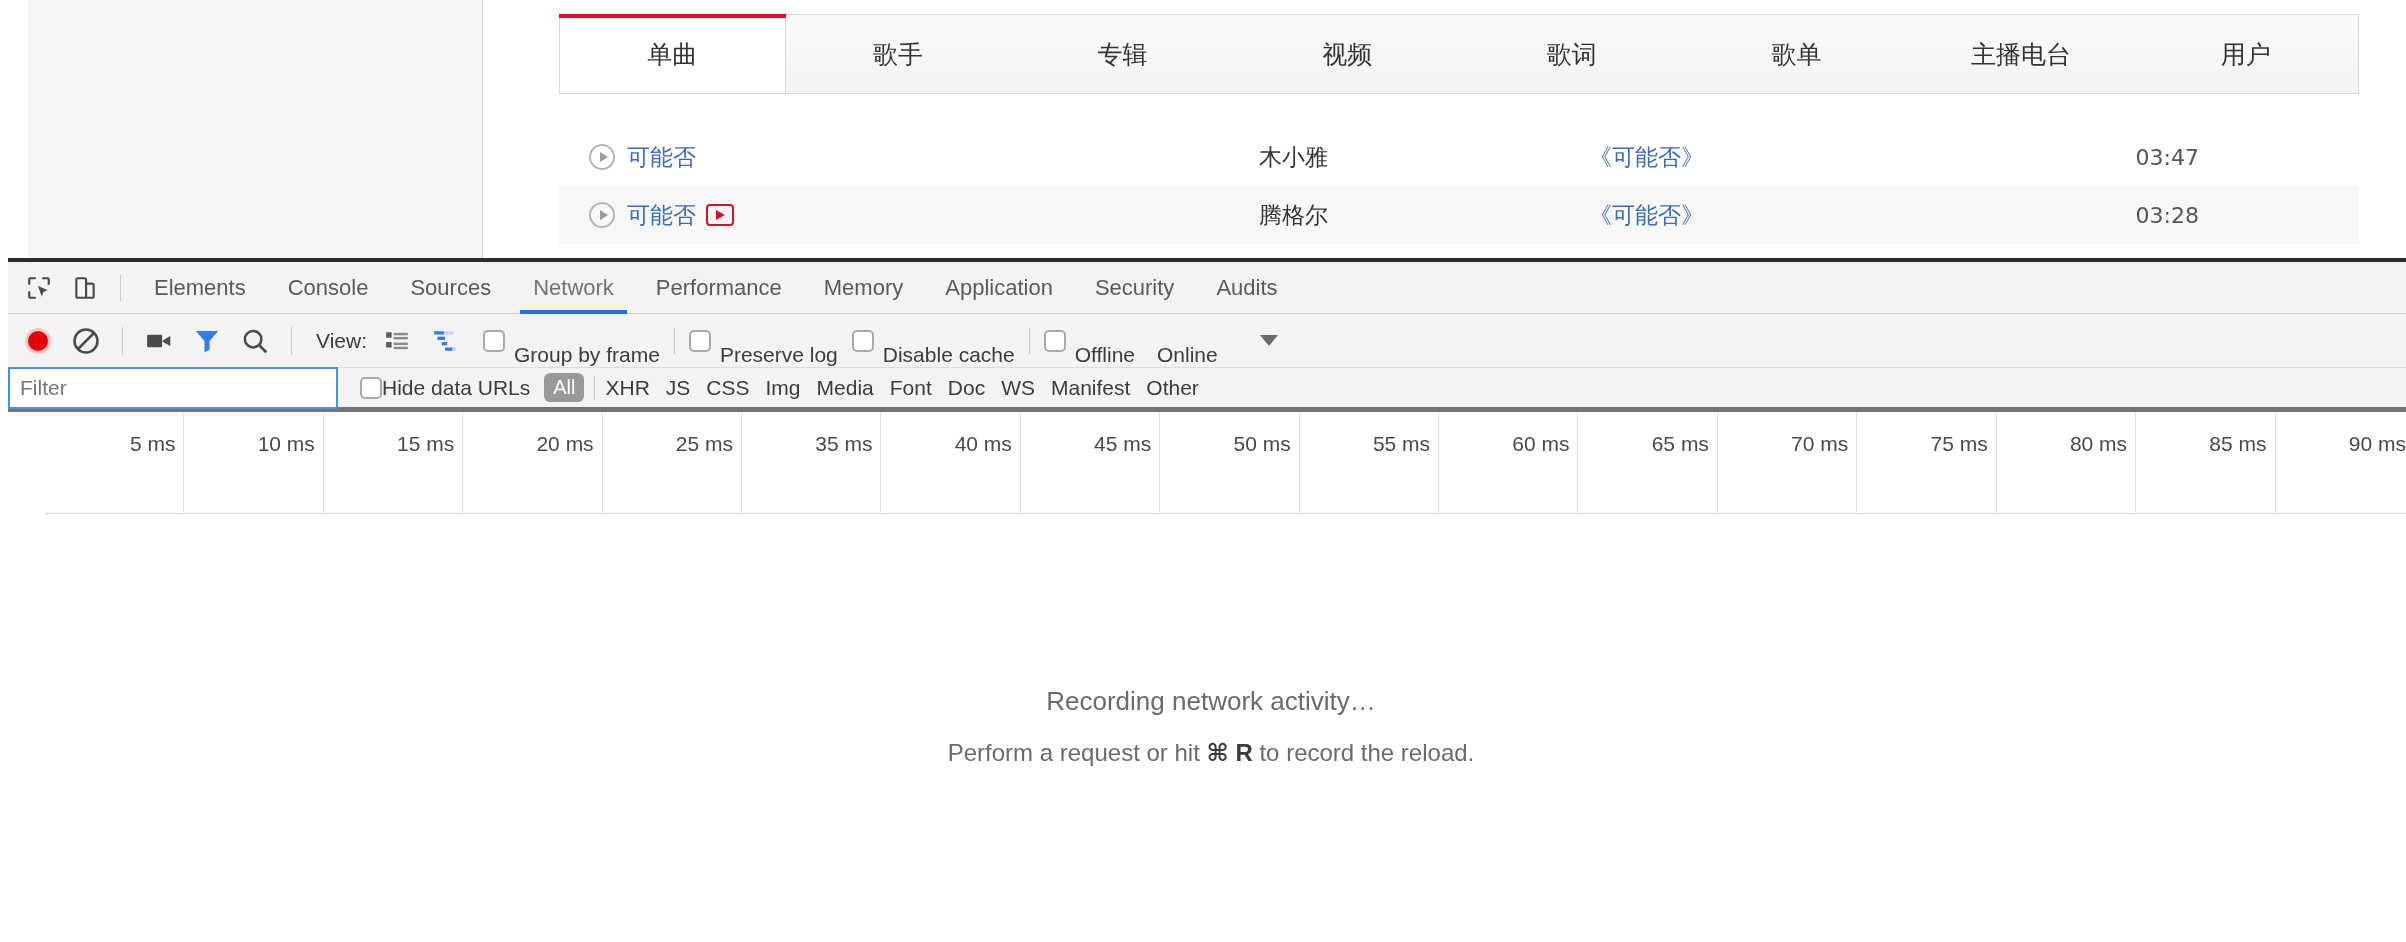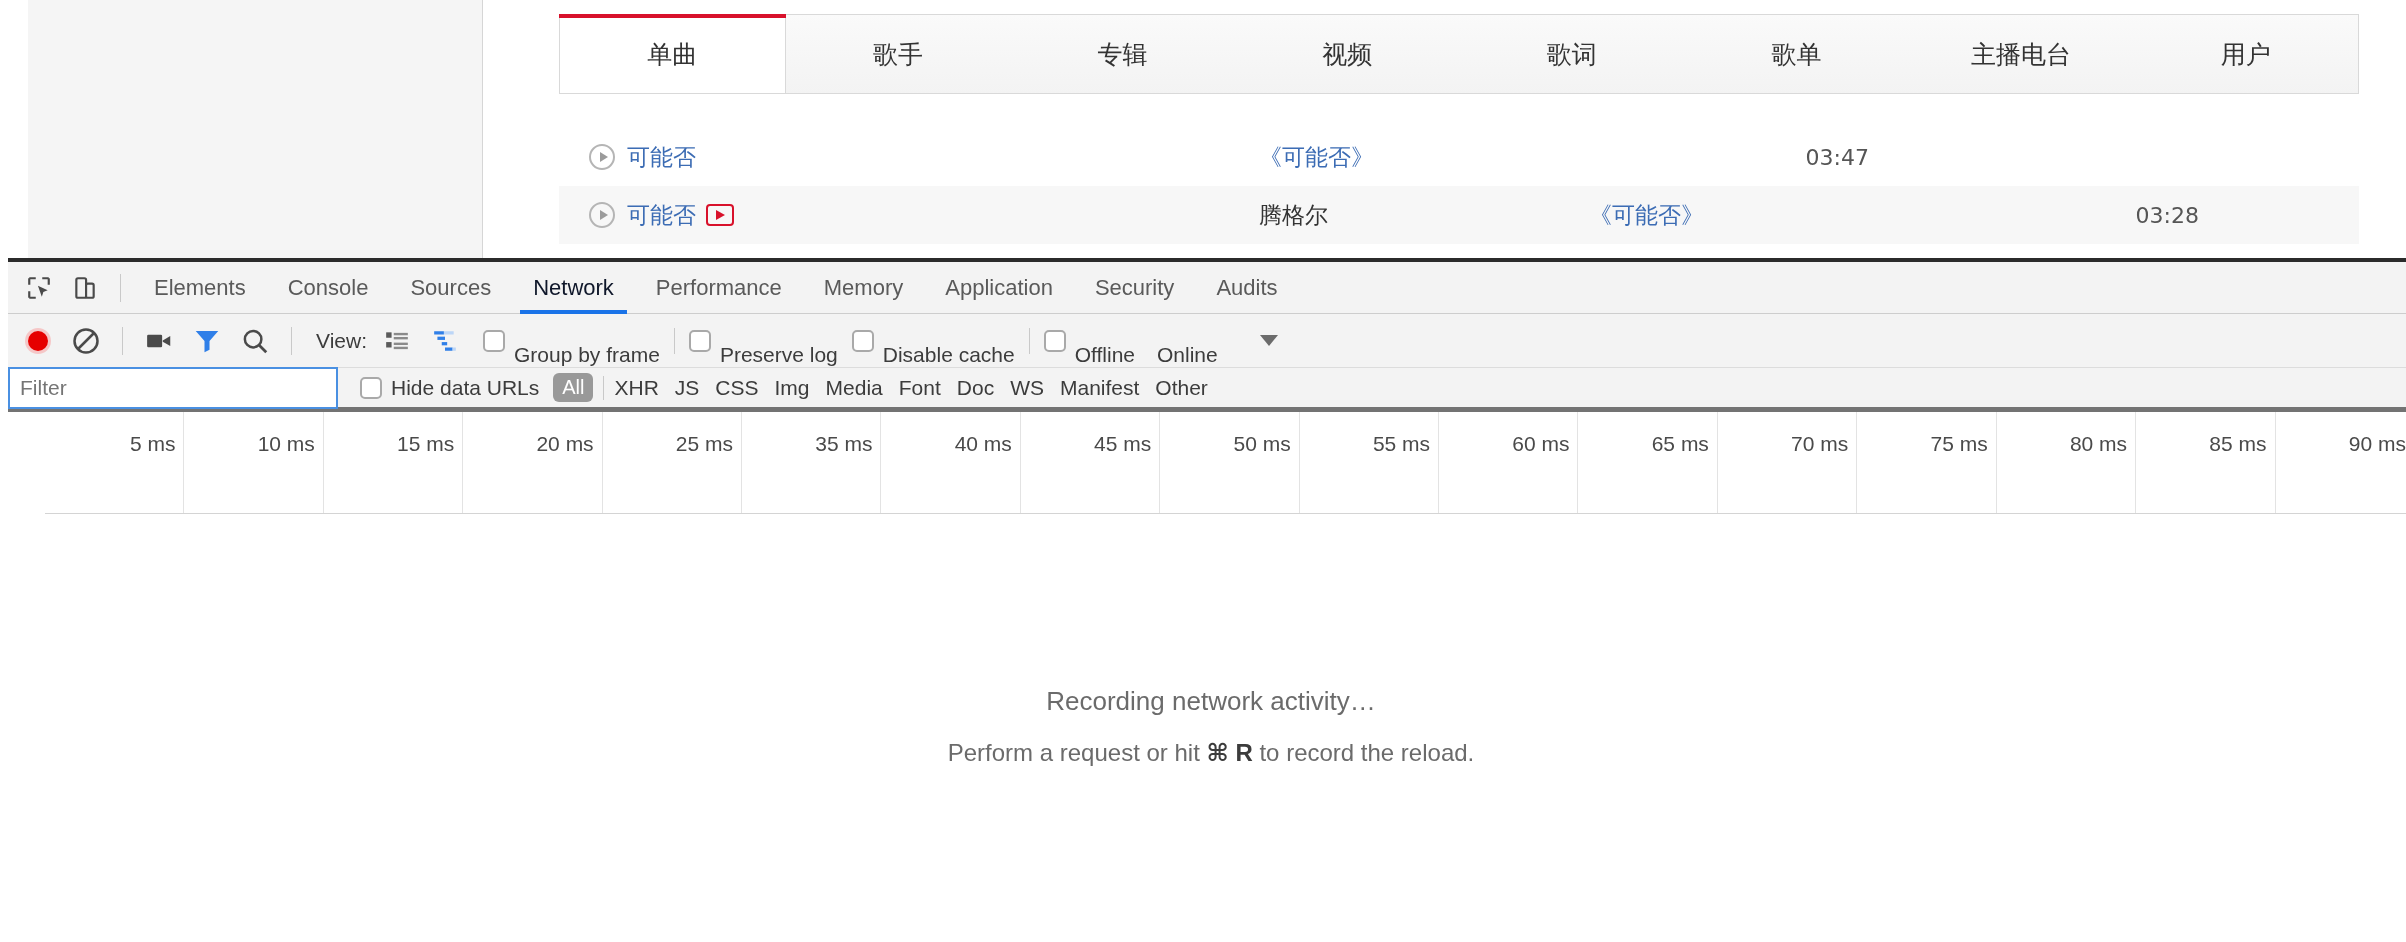--- a/index.html
+++ b/index.html
@@ -92,21 +92,21 @@
   }
   .dt-toolicon {
     width: 46px; height: 46px; display: flex; align-items: center; justify-content: center;
     flex: none;
   }
   .dt-vsep { width: 1px; height: 28px; background: #c9c9c9; margin: 0 12px; flex: none; }
   .dt-tab {
     height: 52px; padding: 0 21px; display: flex; align-items: center;
     font-size: 22px; color: #5a5a5a; position: relative; white-space: nowrap;
   }
-  .dt-tab.active { color: #0f172a; }
+  .dt-tab.active { color: #737373; }
   .dt-tab.active::after {
     content: ""; position: absolute; left: 8px; right: 8px; bottom: 0;
     height: 4px; background: #1a73e8;
   }
 
   
   #dt-controlbar {
     height: 54px; background: #f3f3f3; border-bottom: 1px solid #dcdcdc;
     display: flex; align-items: center; padding-left: 6px; gap: 0;
   }
@@ -130,21 +130,21 @@
   }
   #filter-input {
     width: 330px; height: 42px; margin: 0; border: 2px solid #4a90e2;
     background: #fff; font-size: 21px; color: #9a9a9a; padding: 0 10px;
     font-family: "Liberation Sans", sans-serif; outline: none;
   }
   .fb-check {
     width: 22px; height: 22px; border: 2px solid #a9a9a9; border-radius: 5px;
     background: #fff; flex: none; margin-left: 22px;
   }
-  .fb-text { font-size: 21px; color: #3c3c3c; margin-left: 9px; white-space: nowrap; }
+  .fb-text { font-size: 21px; color: #3c3c3c; white-space: nowrap; }
   .fb-chip {
     font-size: 20px; color: #ffffff; background: #999999; border-radius: 6px;
     padding: 3px 9px; margin-left: 14px; white-space: nowrap;
   }
   .fb-sep { width: 1px; height: 24px; background: #c9c9c9; margin: 0 10px; flex: none; }
   .fb-type { font-size: 21px; color: #3c3c3c; margin-left: 16px; white-space: nowrap; }
 
   
   #dt-ruler {
     height: 102px; background: #ffffff; border-bottom: 1px solid #d4d4d4;
@@ -207,20 +207,21 @@
       </div>
     </div>
 
     <div class="song-row" style="top:128px;">
       <div class="song-title-cell">
         <span class="play-circle">
             <i></i>
           </span>
         <span class="song-name">可能否</span>
       </div>
+      <div class="song-artist">木小雅</div>
       <div class="song-album">《可能否》</div>
       <div class="song-dur">03:47</div>
     </div>
 
     <div class="song-row alt" style="top:186px;">
       <div class="song-title-cell">
         <span class="play-circle">
             <i></i>
           </span>
         <span class="song-name">可能否</span>

